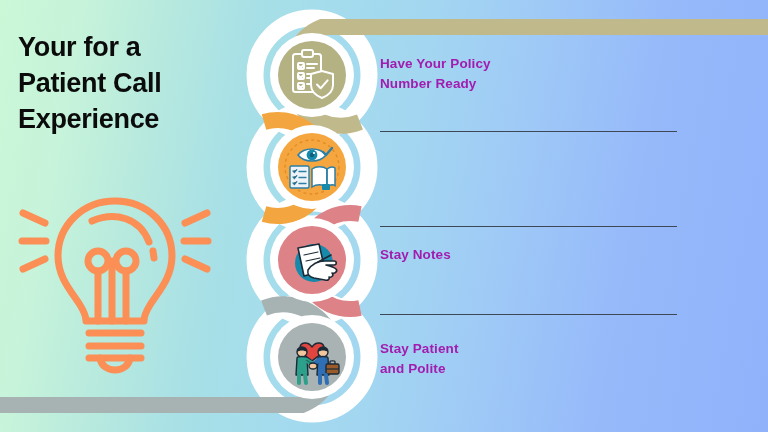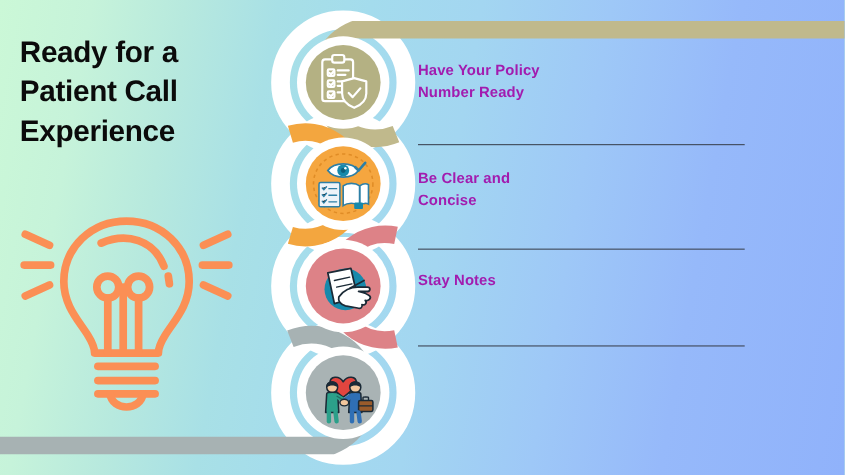--- a/index.html
+++ b/index.html
@@ -76,21 +76,21 @@
       <path d="M 264 122 A 48 48 0 1 1 264 214" stroke="#f3a63f" stroke-width="16"></path>
 
       <path d="M 360 214 A 48 48 0 1 0 360 308" stroke="#dd8287" stroke-width="16"></path>
 
       <path d="M 264 308 A 50 50 0 1 1 302 405 L 0 405" stroke="#a7b2b3" stroke-width="16"></path>
 
     </g>
   </svg>
 
   <div id="title">
-    <div>Ready for a</div>
+    <div>Your for a</div>
     <div>Patient Call</div>
     <div>Experience</div>
   </div>
 
   <svg id="bulb" viewBox="0 0 210 195">
     <g stroke="#fb8f55" stroke-width="7" fill="none" stroke-linecap="round" stroke-linejoin="round">
 
       <line x1="13" y1="25" x2="35" y2="35"></line>
       <line x1="12" y1="53" x2="36" y2="53"></line>
       <line x1="13" y1="81" x2="35" y2="71"></line>
@@ -230,25 +230,25 @@
       <line x1="48" y1="52" x2="49" y2="60" stroke="#2f6fb5" stroke-width="4" stroke-linecap="round"></line>
     </svg>
   </div>
 
   <div class="row" style="top:54px;">
     <div class="label">Have Your Policy</div>
     <div class="label">Number Ready</div>
   </div>
   <div class="rule" style="top:131px;"></div>
 
-  <div class="row" style="top:152px;">
-    <div class="label">Be Clear and</div>
-    <div class="label">Concise</div>
-  </div>
   <div class="rule" style="top:226px;"></div>
 
   <div class="row" style="top:245px;">
     <div class="label">Stay Notes</div>
   </div>
   <div class="rule" style="top:314px;"></div>
 
+  <div class="row" style="top:339px;">
+    <div class="label">Stay Patient</div>
+    <div class="label">and Polite</div>
+  </div>
 
 </div>
 
 </body></html>

